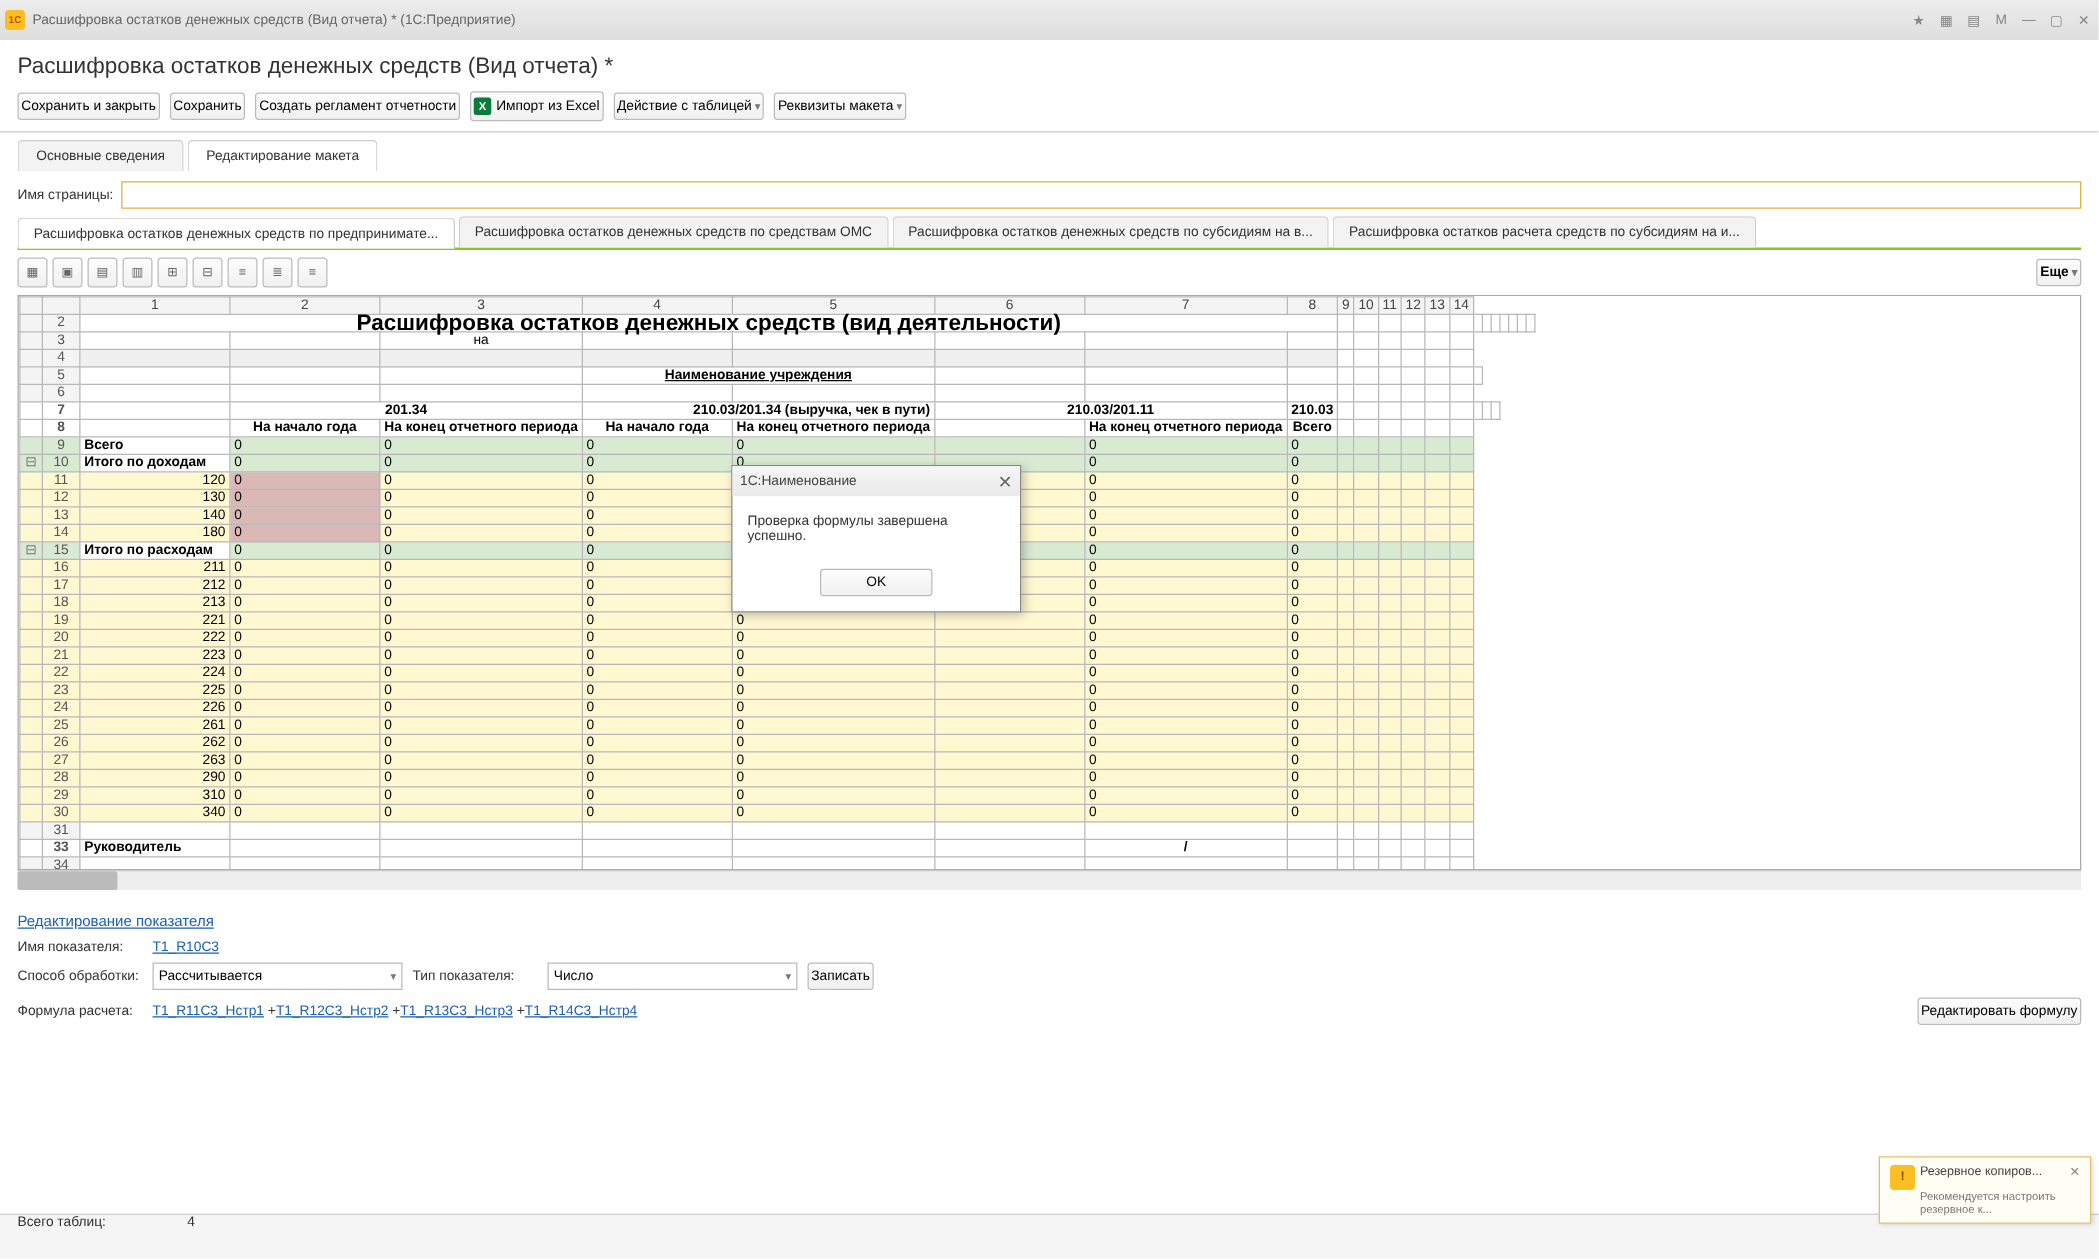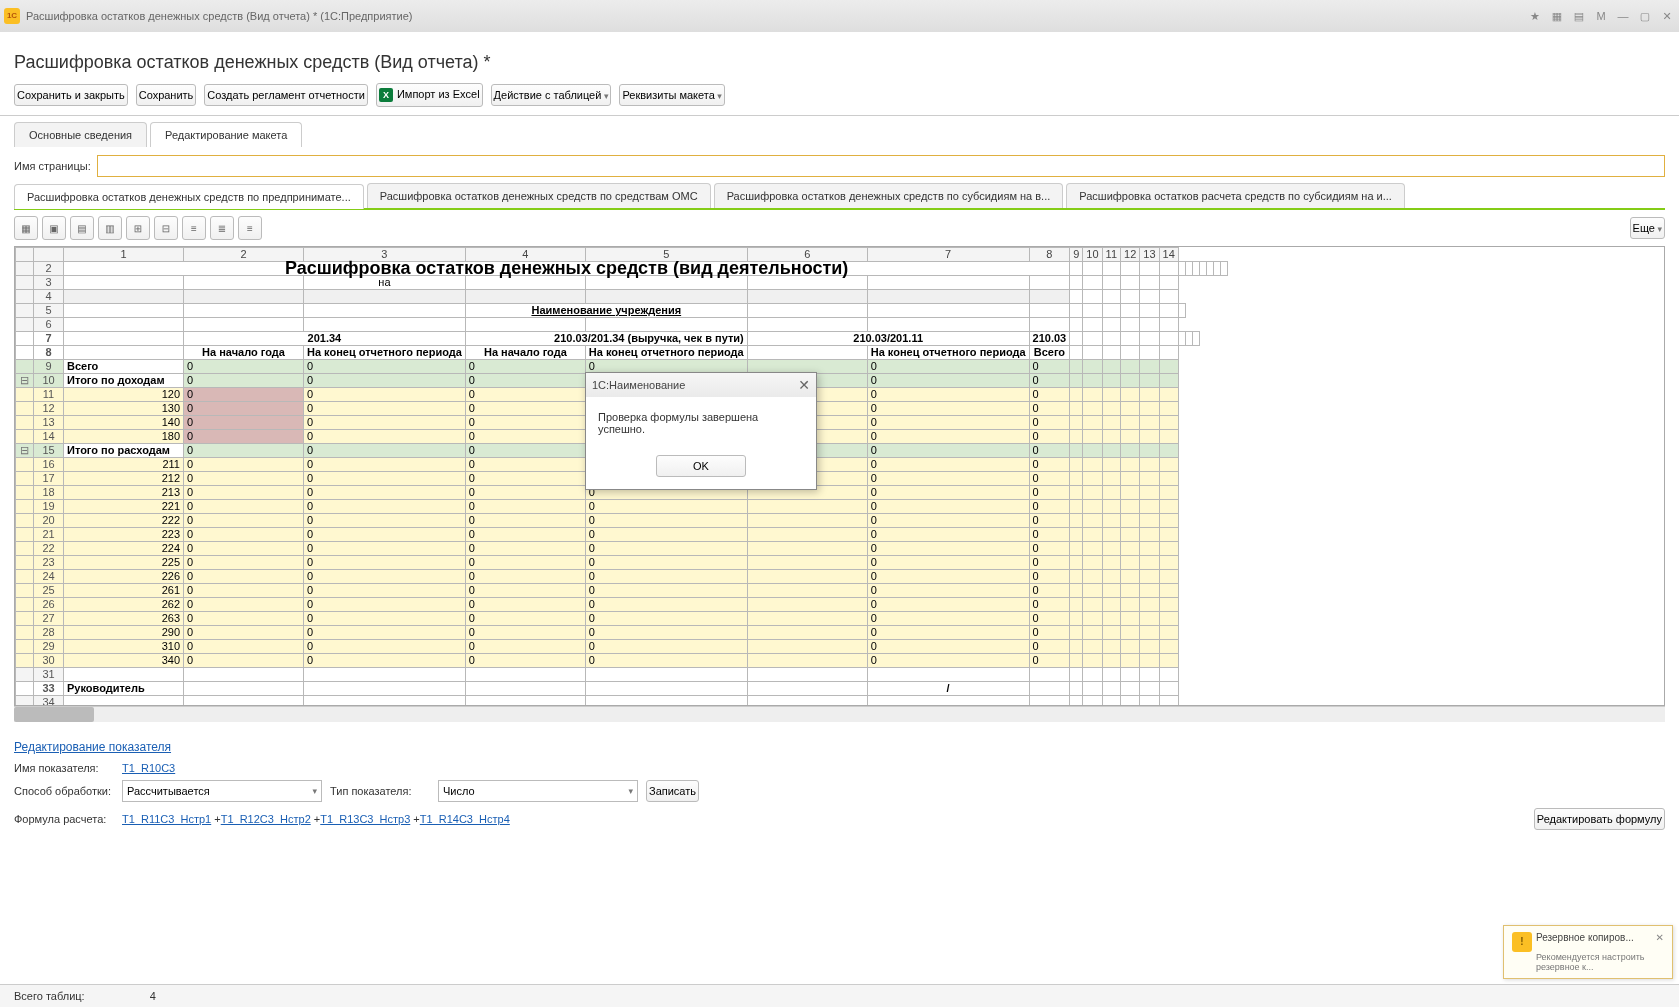--- a/index.html
+++ b/index.html
@@ -2,38 +2,38 @@
 <html><head>
 <meta charset="utf-8">
 <style>
 * { box-sizing: border-box; margin: 0; padding: 0; }
 body { font-family: Arial, sans-serif; font-size: 11px; background: #fff; overflow: hidden; width: 1679px; height: 1007px; position: relative; }
 .titlebar { height: 22px; background: linear-gradient(#ececec,#dedede); display: flex; align-items: center; padding: 16px 4px; color: #666; }
 .titlebar .logo { width: 16px; height: 16px; background: #fbbf24; border-radius: 3px; margin-right: 6px; font-size: 8px; text-align: center; line-height: 16px; color: #b45309; font-weight: bold; }
 .titlebar .spacer { flex: 1; }
 .titlebar .win-icons { display: flex; gap: 6px; align-items: center; }
 .titlebar .ic { width: 16px; height: 16px; display: flex; align-items: center; justify-content: center; color: #888; cursor: pointer; }
-.page-title { font-size: 18px; padding: 20px 14px 8px; color: #333; }
+.page-title { font-size: 18px; padding: 10px 14px 8px; color: #333; }
 .toolbar { display: flex; gap: 8px; padding: 2px 14px 8px; border-bottom: 1px solid #ccc; align-items: center; }
 .btn { border: 1px solid #bbb; background: linear-gradient(#fdfdfd,#f0f0f0); border-radius: 3px; padding: 4px 2px; font-size: 11px; cursor: pointer; white-space: nowrap; }
 .btn.dd::after { content: " ▾"; color: #777; font-size: 9px; }
 .btn.excel::before { content: "X"; display: inline-block; width: 14px; height: 14px; background: #0b7c3b; color: #fff; text-align: center; line-height: 14px; font-size: 9px; font-weight: bold; margin-right: 4px; border-radius: 2px; }
 .tabs1 { display: flex; padding: 6px 14px 0; }
 .tab1 { padding: 6px 14px; border: 1px solid #ccc; border-bottom: none; border-radius: 4px 4px 0 0; background: #f3f3f3; margin-right: 3px; cursor: pointer; color: #333; }
 .tab1.active { background: #fff; }
 .body-area { padding: 8px 14px; }
 .field-row { display: flex; align-items: center; margin-bottom: 6px; gap: 6px; }
 .field-row label { color: #333; }
 .field-row input.wide { flex: 1; border: 1px solid #e0b040; background: #fff; padding: 3px 4px; height: 22px; }
 .tabs2 { display: flex; border-bottom: 2px solid #84cc16; margin-top: 4px; }
 .tab2 { padding: 6px 12px; border: 1px solid #ccc; border-bottom: none; border-radius: 4px 4px 0 0; background: #f3f3f3; margin-right: 3px; cursor: pointer; color: #333; max-width: 350px; overflow: hidden; text-overflow: ellipsis; white-space: nowrap; }
 .tab2.active { background: #fff; position: relative; top: 1px; }
 .table-toolbar { display: flex; align-items: center; gap: 4px; padding: 6px 0; }
 .tbtn { width: 24px; height: 24px; border: 1px solid #bbb; background: linear-gradient(#fdfdfd,#f0f0f0); border-radius: 3px; cursor: pointer; display: flex; align-items: center; justify-content: center; font-size: 10px; color: #666; }
-.more-btn { margin-left: auto; }
+.more-btn { margin-left: auto; font-weight: bold; }
 .grid-wrap { border: 1px solid #aaa; height: 460px; overflow: auto; position: relative; background: #fff; }
 table.grid { border-collapse: collapse; font-size: 11px; }
 table.grid td, table.grid th { border: 1px solid #b8b8b8; padding: 0 3px; height: 13px; line-height: 13px; white-space: nowrap; }
 .colhdr { background: #f4f4f4; text-align: center; color: #444; font-weight: normal; }
 .rownum { background: #f4f4f4; text-align: center; width: 30px; color: #555; }
 .gutter { background: #f4f4f4; width: 18px; text-align: center; color: #777; cursor: pointer; }
 .title-row td.mega { font-size: 18px; font-weight: bold; text-align: center; background: #fff; }
 .hdr-row td { background: #fff; font-weight: bold; text-align: center; }
 .hdr-row2 td { background: #fff; font-weight: bold; text-align: center; }
 .section-row td { background: #d9ead3; }
@@ -48,21 +48,21 @@
 .slashcell { background: #fff8d0; text-align: center; }
 .scrollbar-h { height: 16px; background: #eee; border-top: 1px solid #ccc; position: relative; }
 .scrollbar-h .thumb { position: absolute; left: 0; width: 80px; height: 100%; background: #bbb; border-radius: 2px; }
 .editor-section { padding: 10px 14px; }
 .editor-section h3 { font-size: 12px; color: #1a5fb4; text-decoration: underline; font-weight: normal; margin-bottom: 8px; cursor: pointer; }
 .editor-row { display: flex; align-items: center; gap: 8px; margin-bottom: 6px; }
 .editor-row label { min-width: 100px; color: #333; }
 .link { color: #1a5fb4; text-decoration: underline; cursor: pointer; }
 .combo { border: 1px solid #bbb; padding: 3px 4px; background: #fff; height: 22px; display: flex; align-items: center; min-width: 200px; }
 .combo::after { content: "▾"; margin-left: auto; color: #777; font-size: 9px; }
-.statusbar { position: absolute; bottom: 0; left: 0; right: 0; height: 23px; background: #f5f5f5; border-top: 1px solid #ccc; display: flex; align-items: center; padding: 0 14px; color: #333; gap: 28px; }
+.statusbar { position: absolute; bottom: 0; left: 0; right: 0; height: 36px; background: #f5f5f5; border-top: 1px solid #ccc; display: flex; padding: 0 14px; color: #333; gap: 28px; }
 .edit-formula-btn { margin-left: auto; }
 .modal-overlay { position: absolute; left: 585px; top: 372px; width: 232px; background: #fff; border: 1px solid #888; box-shadow: 2px 2px 8px rgba(0,0,0,0.25); z-index: 100; }
 .modal-title { background: linear-gradient(#f6f6f6,#eaeaea); padding: 4px 6px; display: flex; align-items: center; color: #444; }
 .modal-title .close { margin-left: auto; cursor: pointer; font-size: 14px; color: #666; }
 .modal-body { padding: 14px 12px; color: #333; text-align: left; }
 .modal-footer { text-align: center; padding: 6px 0 12px; }
 .modal-footer .btn { min-width: 90px; }
 .notif { position: absolute; right: 6px; bottom: 28px; width: 170px; border: 1px solid #e0c070; background: #fffef5; padding: 6px 8px; box-shadow: 1px 1px 4px rgba(0,0,0,0.15); font-size: 10px; }
 .notif .close { float: right; cursor: pointer; color: #888; }
 .notif .warn-icon { float: left; width: 20px; height: 20px; background: #fbbf24; border-radius: 3px; margin-right: 4px; text-align: center; line-height: 20px; color: #7c5600; font-weight: bold; }

